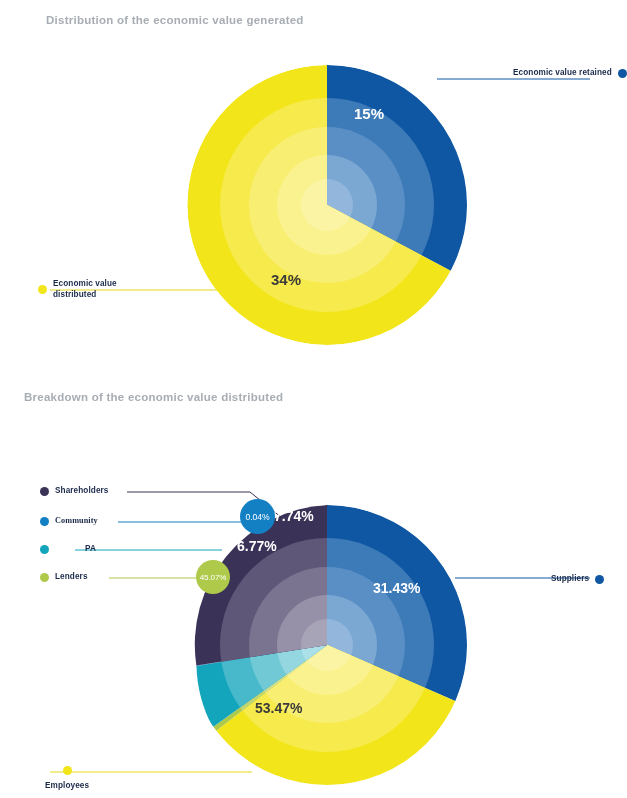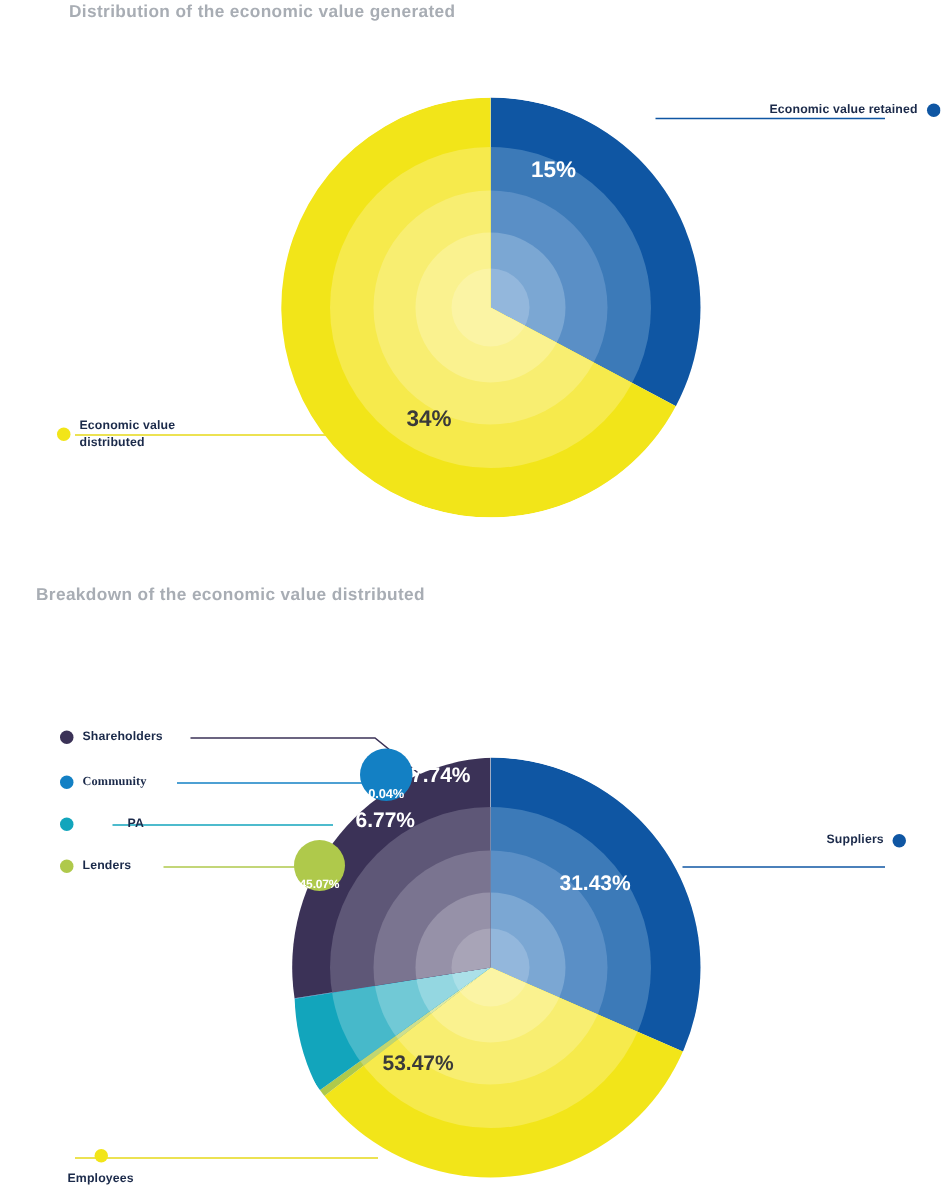--- a/index.html
+++ b/index.html
@@ -14,21 +14,21 @@
   }
   .chart-title{
     position:absolute;
     left:24px;
     font-size:11.5px;
     font-weight:bold;
     letter-spacing:.25px;
     color:#a8adb4;
     white-space:nowrap;
   }
-  #title-1{top:2px;padding-left:22px;}
+  #title-1{top:14px;padding-left:22px;}
   #title-2{top:391px;}
 
   .chart-stage{position:absolute;left:0;width:627px;}
   #stage-1{top:55px;height:310px;}
   #stage-2{top:470px;height:320px;}
 
   svg.pie{position:absolute;left:0;top:0;overflow:visible;}
 
   
   .legend{
@@ -58,24 +58,24 @@
     font-weight:bold;
     white-space:nowrap;
     pointer-events:none;
   }
 
   
   .bubble{
     position:absolute;
     border-radius:50%;
     display:flex;
-    align-items:flex-end;
+    align-items:center;
     justify-content:center;
     color:#ffffff;
-    font-weight:bold;
+    font-weight:normal;
     font-size:8.6px;
     letter-spacing:-.1px;
   }
 </style>
 </head>
 <body>
 
 <div class="chart-title" id="title-1">Distribution of the economic value generated</div>
 
 <div class="chart-stage" id="stage-1">
@@ -241,18 +241,18 @@
   <div class="legend" style="left:40px;top:102px;">
     <span class="dot" style="background:#AFC94B;"></span>
     <span class="lbl">Lenders</span>
   </div>
 
   <div class="legend" style="left:45px;top:296px;flex-direction:column;">
     <span class="dot" style="background:#F2E519;"></span>
     <span class="lbl">Employees</span>
   </div>
 
-  <div class="legend right" style="left:551px;top:85px;">
+  <div class="legend right" style="left:551px;top:104px;">
     <span class="lbl">Suppliers</span>
     <span class="dot" style="background:#0F56A3;"></span>
   </div>
 
 </div>
 
 </body></html>

